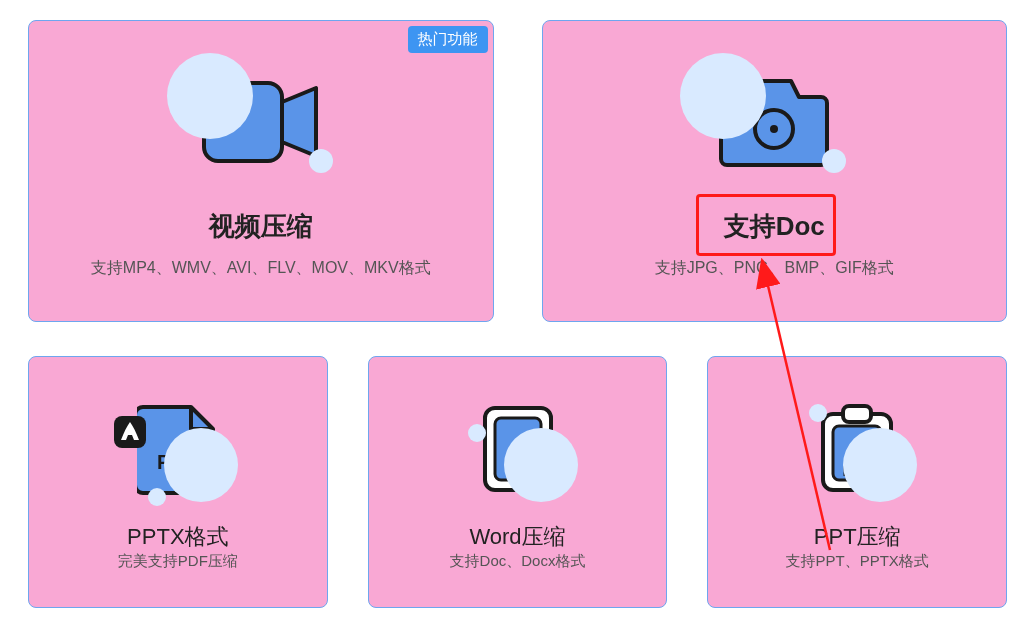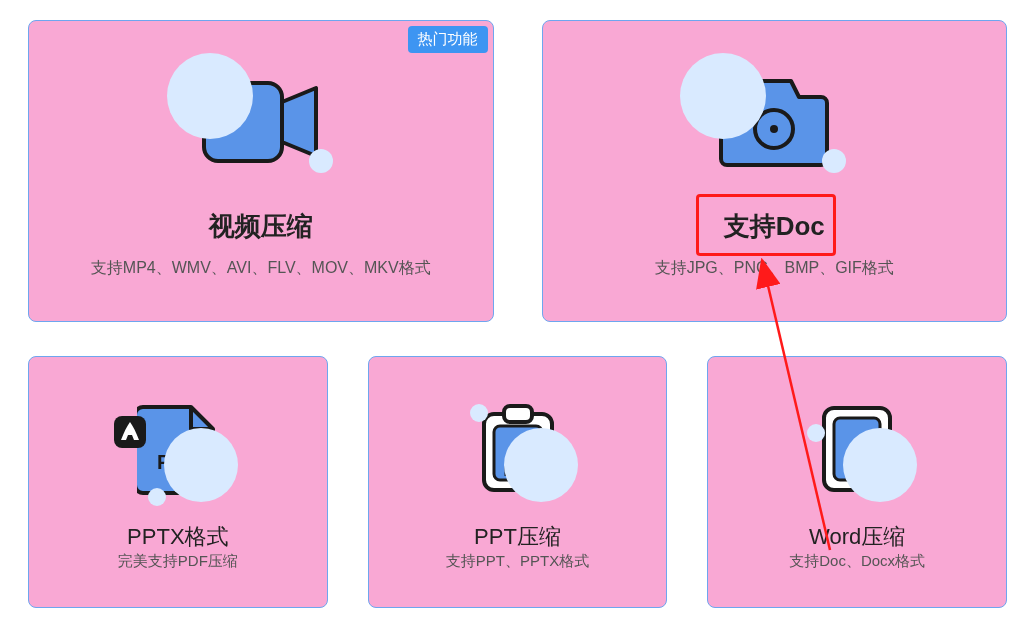--- a/index.html
+++ b/index.html
@@ -149,54 +149,54 @@
         <path d="M54 4 v22 h22" fill="none" stroke="#1a1a1a" stroke-width="4" stroke-linejoin="round"></path>
         <text x="40" y="66" font-size="20" font-weight="700" fill="#1a1a1a" text-anchor="middle">PDF</text>
       </svg>
       <svg width="36" height="36" viewBox="0 0 36 36" style="position:absolute;left:4px;top:20px;">
         <rect x="2" y="2" width="32" height="32" rx="8" fill="#1a1a1a"></rect>
         <path d="M18 8 c3 4 6 10 9 18 l-5 0 l-2 -5 h-4 l-2 5 h-5 c3 -8 6 -14 9 -18 z" fill="#fff"></path>
       </svg>
     </div>
     <div class="title-small">PPTX格式</div>
     <div class="subtitle-small">完美支持PDF压缩</div>
+  </div>
+
+  <div class="card small">
+    <div class="icon-zone-small">
+      <span class="deco-circle" style="width:74px;height:74px;left:56px;top:34px;"></span>
+      <span class="deco-circle" style="width:18px;height:18px;left:20px;top:30px;"></span>
+      <svg width="74" height="90" viewBox="0 0 74 90">
+        <rect x="4" y="4" width="66" height="82" rx="10" fill="#fff" stroke="#1a1a1a" stroke-width="4"></rect>
+        <rect x="14" y="14" width="46" height="62" rx="6" fill="#5a94e8" stroke="#1a1a1a" stroke-width="3"></rect>
+        <text x="37" y="62" font-size="22" font-weight="700" fill="#1a1a1a" text-anchor="middle">W</text>
+        <line x1="46" y1="58" x2="52" y2="58" stroke="#1a1a1a" stroke-width="3"></line>
+      </svg>
+    </div>
+    <div class="title-small">Word压缩</div>
+    <div class="subtitle-small">支持Doc、Docx格式</div>
   </div>
 
   <div class="card small">
     <div class="icon-zone-small">
       <span class="deco-circle" style="width:74px;height:74px;left:56px;top:34px;"></span>
       <span class="deco-circle" style="width:18px;height:18px;left:22px;top:10px;"></span>
       <svg width="80" height="94" viewBox="0 0 80 94">
         <rect x="6" y="12" width="68" height="76" rx="10" fill="#fff" stroke="#1a1a1a" stroke-width="4"></rect>
         <rect x="26" y="4" width="28" height="16" rx="6" fill="#fff" stroke="#1a1a1a" stroke-width="4"></rect>
         <rect x="16" y="24" width="48" height="54" rx="6" fill="#5a94e8" stroke="#1a1a1a" stroke-width="3"></rect>
         <path d="M48 36 a12 12 0 0 1 12 12 h-12 z" fill="#1a1a1a"></path>
         <circle cx="44" cy="50" r="10" fill="none" stroke="#1a1a1a" stroke-width="3"></circle>
         <text x="40" y="74" font-size="15" font-weight="700" fill="#1a1a1a" text-anchor="middle">PPT</text>
       </svg>
     </div>
     <div class="title-small">PPT压缩</div>
     <div class="subtitle-small">支持PPT、PPTX格式</div>
   </div>
 
-  <div class="card small">
-    <div class="icon-zone-small">
-      <span class="deco-circle" style="width:74px;height:74px;left:56px;top:34px;"></span>
-      <span class="deco-circle" style="width:18px;height:18px;left:20px;top:30px;"></span>
-      <svg width="74" height="90" viewBox="0 0 74 90">
-        <rect x="4" y="4" width="66" height="82" rx="10" fill="#fff" stroke="#1a1a1a" stroke-width="4"></rect>
-        <rect x="14" y="14" width="46" height="62" rx="6" fill="#5a94e8" stroke="#1a1a1a" stroke-width="3"></rect>
-        <text x="37" y="62" font-size="22" font-weight="700" fill="#1a1a1a" text-anchor="middle">W</text>
-        <line x1="46" y1="58" x2="52" y2="58" stroke="#1a1a1a" stroke-width="3"></line>
-      </svg>
-    </div>
-    <div class="title-small">Word压缩</div>
-    <div class="subtitle-small">支持Doc、Docx格式</div>
-  </div>
-
 </div>
 
 <div class="highlight-box" style="left:696px; top:194px; width:140px; height:62px;"></div>
 
 <svg class="arrow-svg" style="left:700px; top:230px; width:140px; height:330px;" viewBox="0 0 140 330">
   <defs>
     <marker id="arrowhead" markerWidth="12" markerHeight="10" refX="11" refY="5" orient="auto">
       <polygon points="0 0, 12 5, 0 10" fill="#ff1a1a"></polygon>
     </marker>
   </defs>

